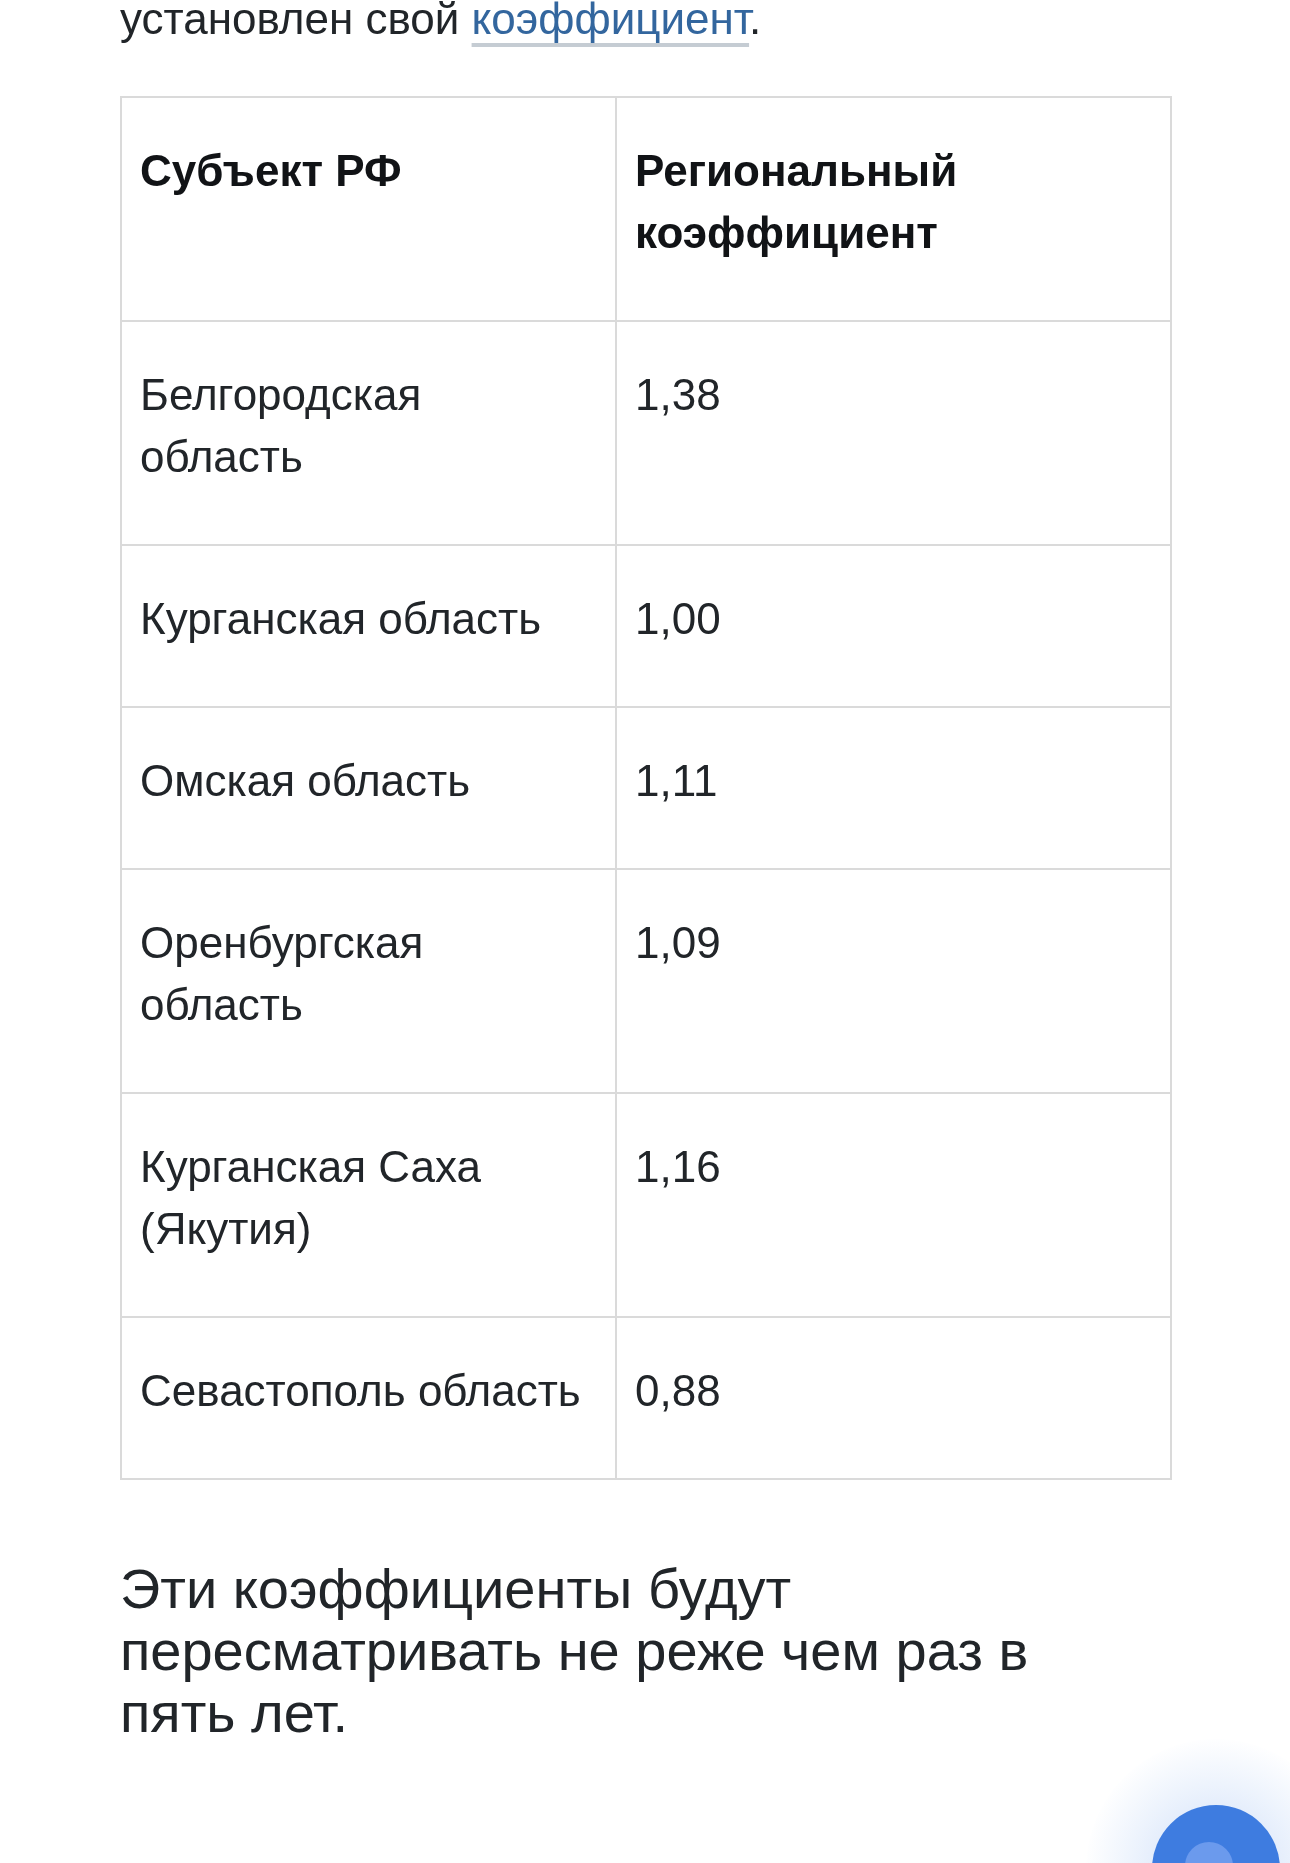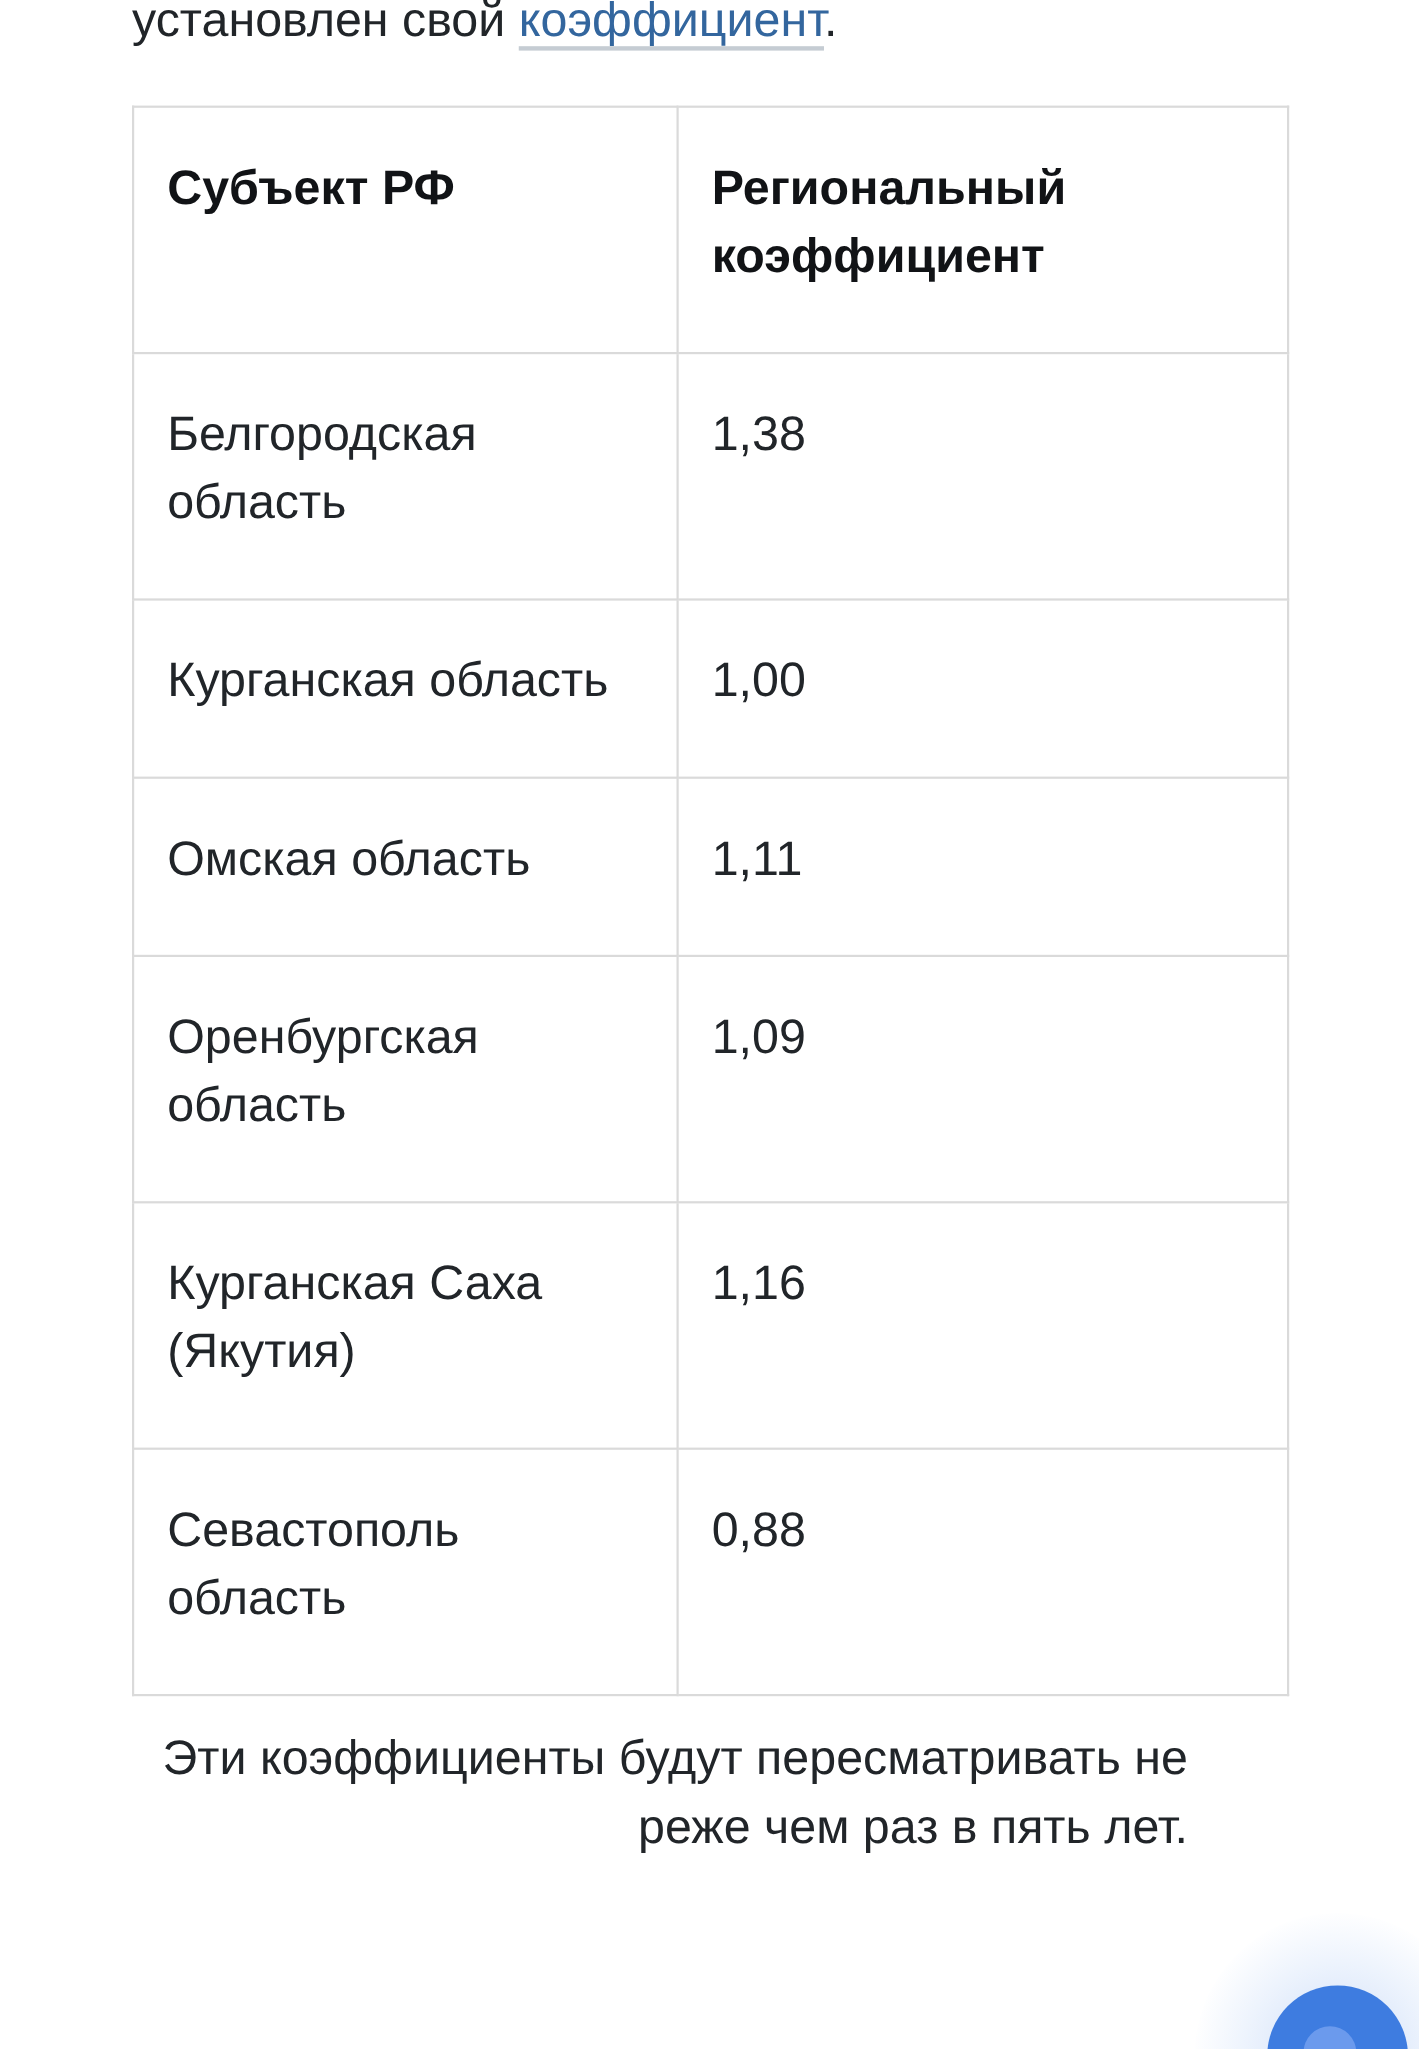--- a/index.html
+++ b/index.html
@@ -35,37 +35,36 @@
     width: 1050px;
     table-layout: fixed;
     font-size: 44px;
     line-height: 62px;
   }
   table.coeff-table col.c1 { width: 495px; }
   table.coeff-table col.c2 { width: 555px; }
   table.coeff-table th,
   table.coeff-table td {
     border: 2px solid #dadada;
-    padding: 42px 26px 56px 30px;
+    padding: 42px 26px 56px 18px;
     vertical-align: top;
     text-align: left;
     background: #ffffff;
     word-wrap: break-word;
   }
   table.coeff-table th {
     font-weight: 700;
     color: #111316;
   }
   .footer-note {
-    font-size: 44px;
+    font-size: 56px;
     line-height: 62px;
-    margin-top: 26px;
+    margin-top: 78px;
     max-width: 960px;
     color: #212529;
-    text-align: right;
   }
   .chat-halo {
     position: absolute;
     left: 1086px;
     top: 1739px;
     width: 260px;
     height: 260px;
     border-radius: 50%;
     background: radial-gradient(circle,
       rgba(111, 155, 235, 0.35) 0%,

